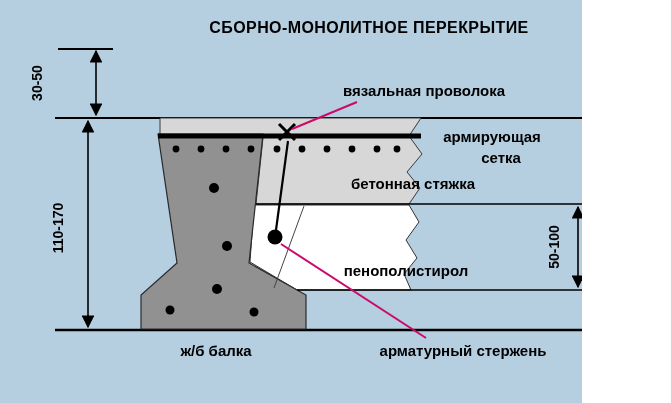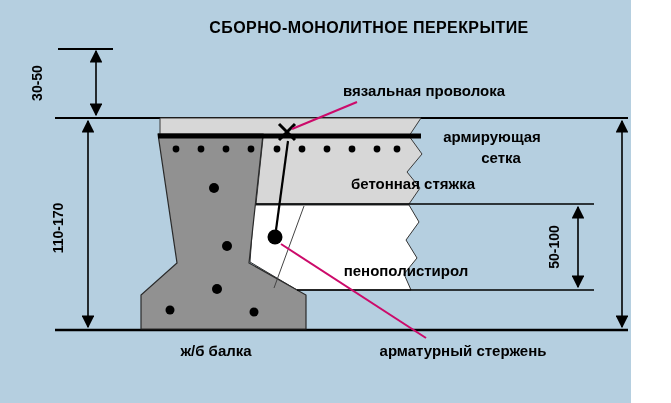--- a/index.html
+++ b/index.html
@@ -1,17 +1,17 @@
 <!DOCTYPE html>
 <html><head>
 <meta charset="utf-8">
 <style>
   html,body{margin:0;padding:0;}
   body{font-family:"Liberation Sans",sans-serif;}
-  .stage{position:relative;width:631px;height:403px;overflow:hidden;}
+  .stage{position:relative;width:582px;height:403px;overflow:hidden;}
   svg text{font-family:"Liberation Sans",sans-serif;font-weight:bold;fill:#000;}
   .title-text{font-size:16px;letter-spacing:.4px;}
   .lbl{font-size:15px;}
   .dim{font-size:14px;}
 </style>
 </head>
 <body>
 
 <div class="stage">
 <svg width="671" height="403" viewBox="0 0 671 403">

